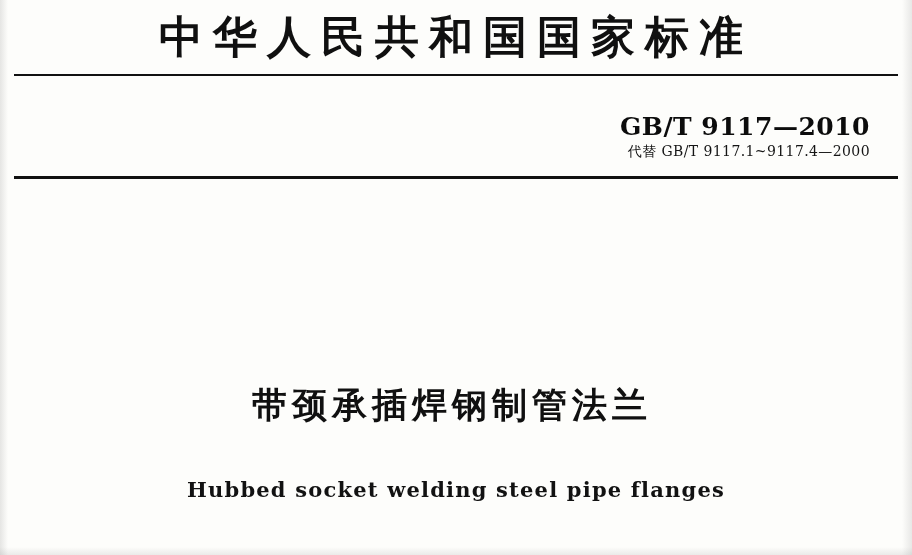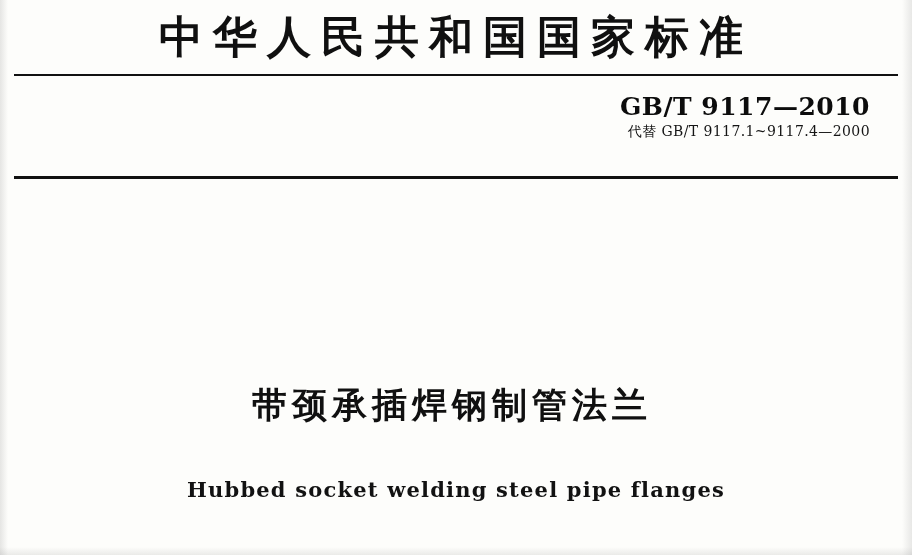--- a/index.html
+++ b/index.html
@@ -47,21 +47,21 @@
     top: 74px;
     left: 14px;
     width: 884px;
     height: 2px;
     background: #111111;
   }
 
   
   .std-number-block {
     position: absolute;
-    top: 92px;
+    top: 112px;
     right: 42px;
     text-align: right;
   }
   .std-number {
     font-family: "DejaVu Serif", serif;
     font-weight: bold;
     font-size: 25px;
     line-height: 30px;
     letter-spacing: 0.5px;
     color: #0c0c0c;

